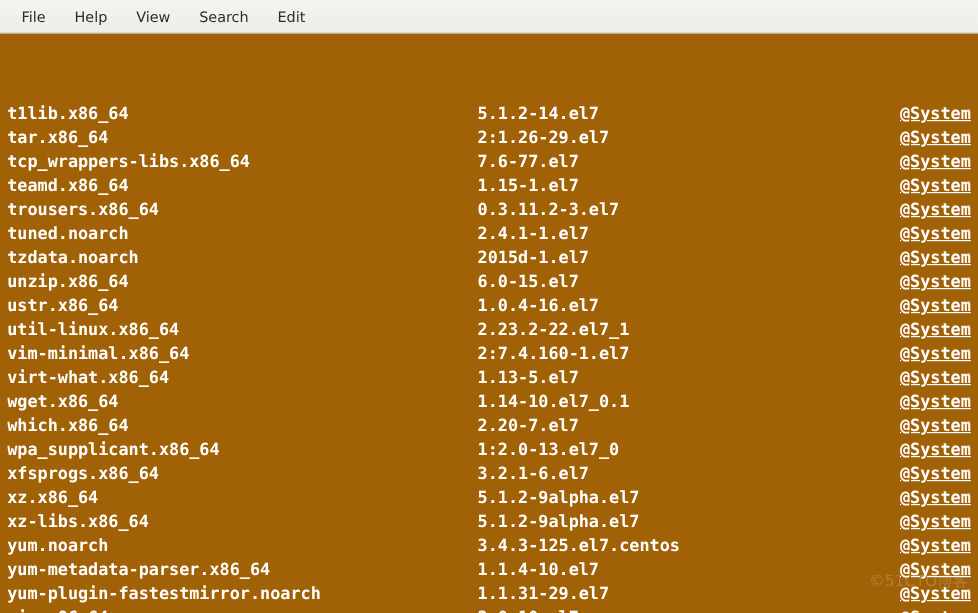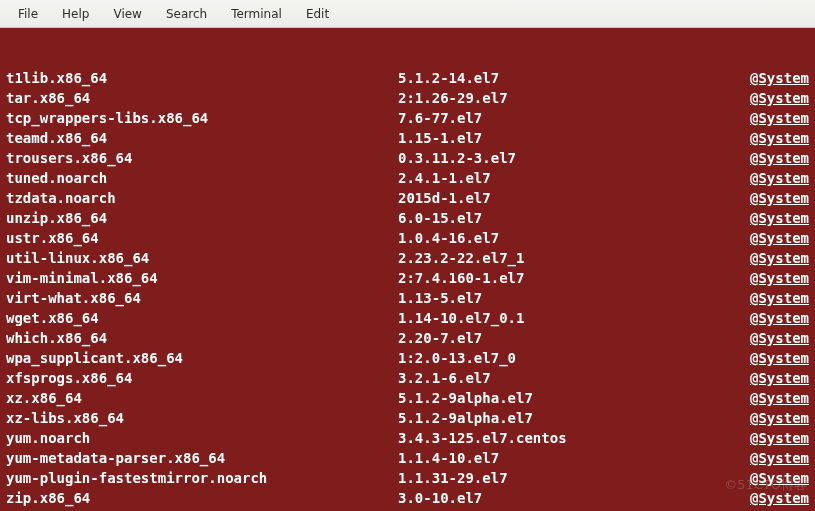--- a/index.html
+++ b/index.html
@@ -20,24 +20,24 @@
       padding: 0 6px;
       font-family: "DejaVu Sans", "Liberation Sans", sans-serif;
       font-size: 12px;
       color: #2c2c2c;
     }
     .menu-item {
       padding: 4px 12px;
       cursor: pointer;
     }
     .terminal {
-      background: #7f1d1d;
+      background: #a16207;
       color: #ffffff;
       height: calc(100% - 28px);
-      padding: 0 6px;
+      padding: 17px 6px;
       line-height: 20px;
       font-weight: bold;
       white-space: pre;
       position: relative;
     }
     .row { display: flex; }
     .col-pkg    { width: 370px; flex: 0 0 370px; overflow: hidden; }
     .col-ver    { width: 350px; flex: 0 0 350px; overflow: hidden; margin-left: 22px; }
     .col-repo   { margin-left: auto; text-align: right; text-decoration: underline; }
     .watermark {
@@ -52,21 +52,20 @@
     }
   </style>
 </head>
 <body>
 
 <div class="menubar">
   <div class="menu-item">File</div>
   <div class="menu-item">Help</div>
   <div class="menu-item">View</div>
   <div class="menu-item">Search</div>
-  <div class="menu-item">Terminal</div>
   <div class="menu-item">Edit</div>
 </div>
 
 <div class="terminal">
   <div id="package-list"><div class="row"><span class="col-pkg">t1lib.x86_64</span><span class="col-ver">5.1.2-14.el7</span><span class="col-repo">@System</span></div><div class="row"><span class="col-pkg">tar.x86_64</span><span class="col-ver">2:1.26-29.el7</span><span class="col-repo">@System</span></div><div class="row"><span class="col-pkg">tcp_wrappers-libs.x86_64</span><span class="col-ver">7.6-77.el7</span><span class="col-repo">@System</span></div><div class="row"><span class="col-pkg">teamd.x86_64</span><span class="col-ver">1.15-1.el7</span><span class="col-repo">@System</span></div><div class="row"><span class="col-pkg">trousers.x86_64</span><span class="col-ver">0.3.11.2-3.el7</span><span class="col-repo">@System</span></div><div class="row"><span class="col-pkg">tuned.noarch</span><span class="col-ver">2.4.1-1.el7</span><span class="col-repo">@System</span></div><div class="row"><span class="col-pkg">tzdata.noarch</span><span class="col-ver">2015d-1.el7</span><span class="col-repo">@System</span></div><div class="row"><span class="col-pkg">unzip.x86_64</span><span class="col-ver">6.0-15.el7</span><span class="col-repo">@System</span></div><div class="row"><span class="col-pkg">ustr.x86_64</span><span class="col-ver">1.0.4-16.el7</span><span class="col-repo">@System</span></div><div class="row"><span class="col-pkg">util-linux.x86_64</span><span class="col-ver">2.23.2-22.el7_1</span><span class="col-repo">@System</span></div><div class="row"><span class="col-pkg">vim-minimal.x86_64</span><span class="col-ver">2:7.4.160-1.el7</span><span class="col-repo">@System</span></div><div class="row"><span class="col-pkg">virt-what.x86_64</span><span class="col-ver">1.13-5.el7</span><span class="col-repo">@System</span></div><div class="row"><span class="col-pkg">wget.x86_64</span><span class="col-ver">1.14-10.el7_0.1</span><span class="col-repo">@System</span></div><div class="row"><span class="col-pkg">which.x86_64</span><span class="col-ver">2.20-7.el7</span><span class="col-repo">@System</span></div><div class="row"><span class="col-pkg">wpa_supplicant.x86_64</span><span class="col-ver">1:2.0-13.el7_0</span><span class="col-repo">@System</span></div><div class="row"><span class="col-pkg">xfsprogs.x86_64</span><span class="col-ver">3.2.1-6.el7</span><span class="col-repo">@System</span></div><div class="row"><span class="col-pkg">xz.x86_64</span><span class="col-ver">5.1.2-9alpha.el7</span><span class="col-repo">@System</span></div><div class="row"><span class="col-pkg">xz-libs.x86_64</span><span class="col-ver">5.1.2-9alpha.el7</span><span class="col-repo">@System</span></div><div class="row"><span class="col-pkg">yum.noarch</span><span class="col-ver">3.4.3-125.el7.centos</span><span class="col-repo">@System</span></div><div class="row"><span class="col-pkg">yum-metadata-parser.x86_64</span><span class="col-ver">1.1.4-10.el7</span><span class="col-repo">@System</span></div><div class="row"><span class="col-pkg">yum-plugin-fastestmirror.noarch</span><span class="col-ver">1.1.31-29.el7</span><span class="col-repo">@System</span></div><div class="row"><span class="col-pkg">zip.x86_64</span><span class="col-ver">3.0-10.el7</span><span class="col-repo">@System</span></div></div>
   
   <div class="watermark">©51CTO博客</div>
 </div>
 
 </body></html>

